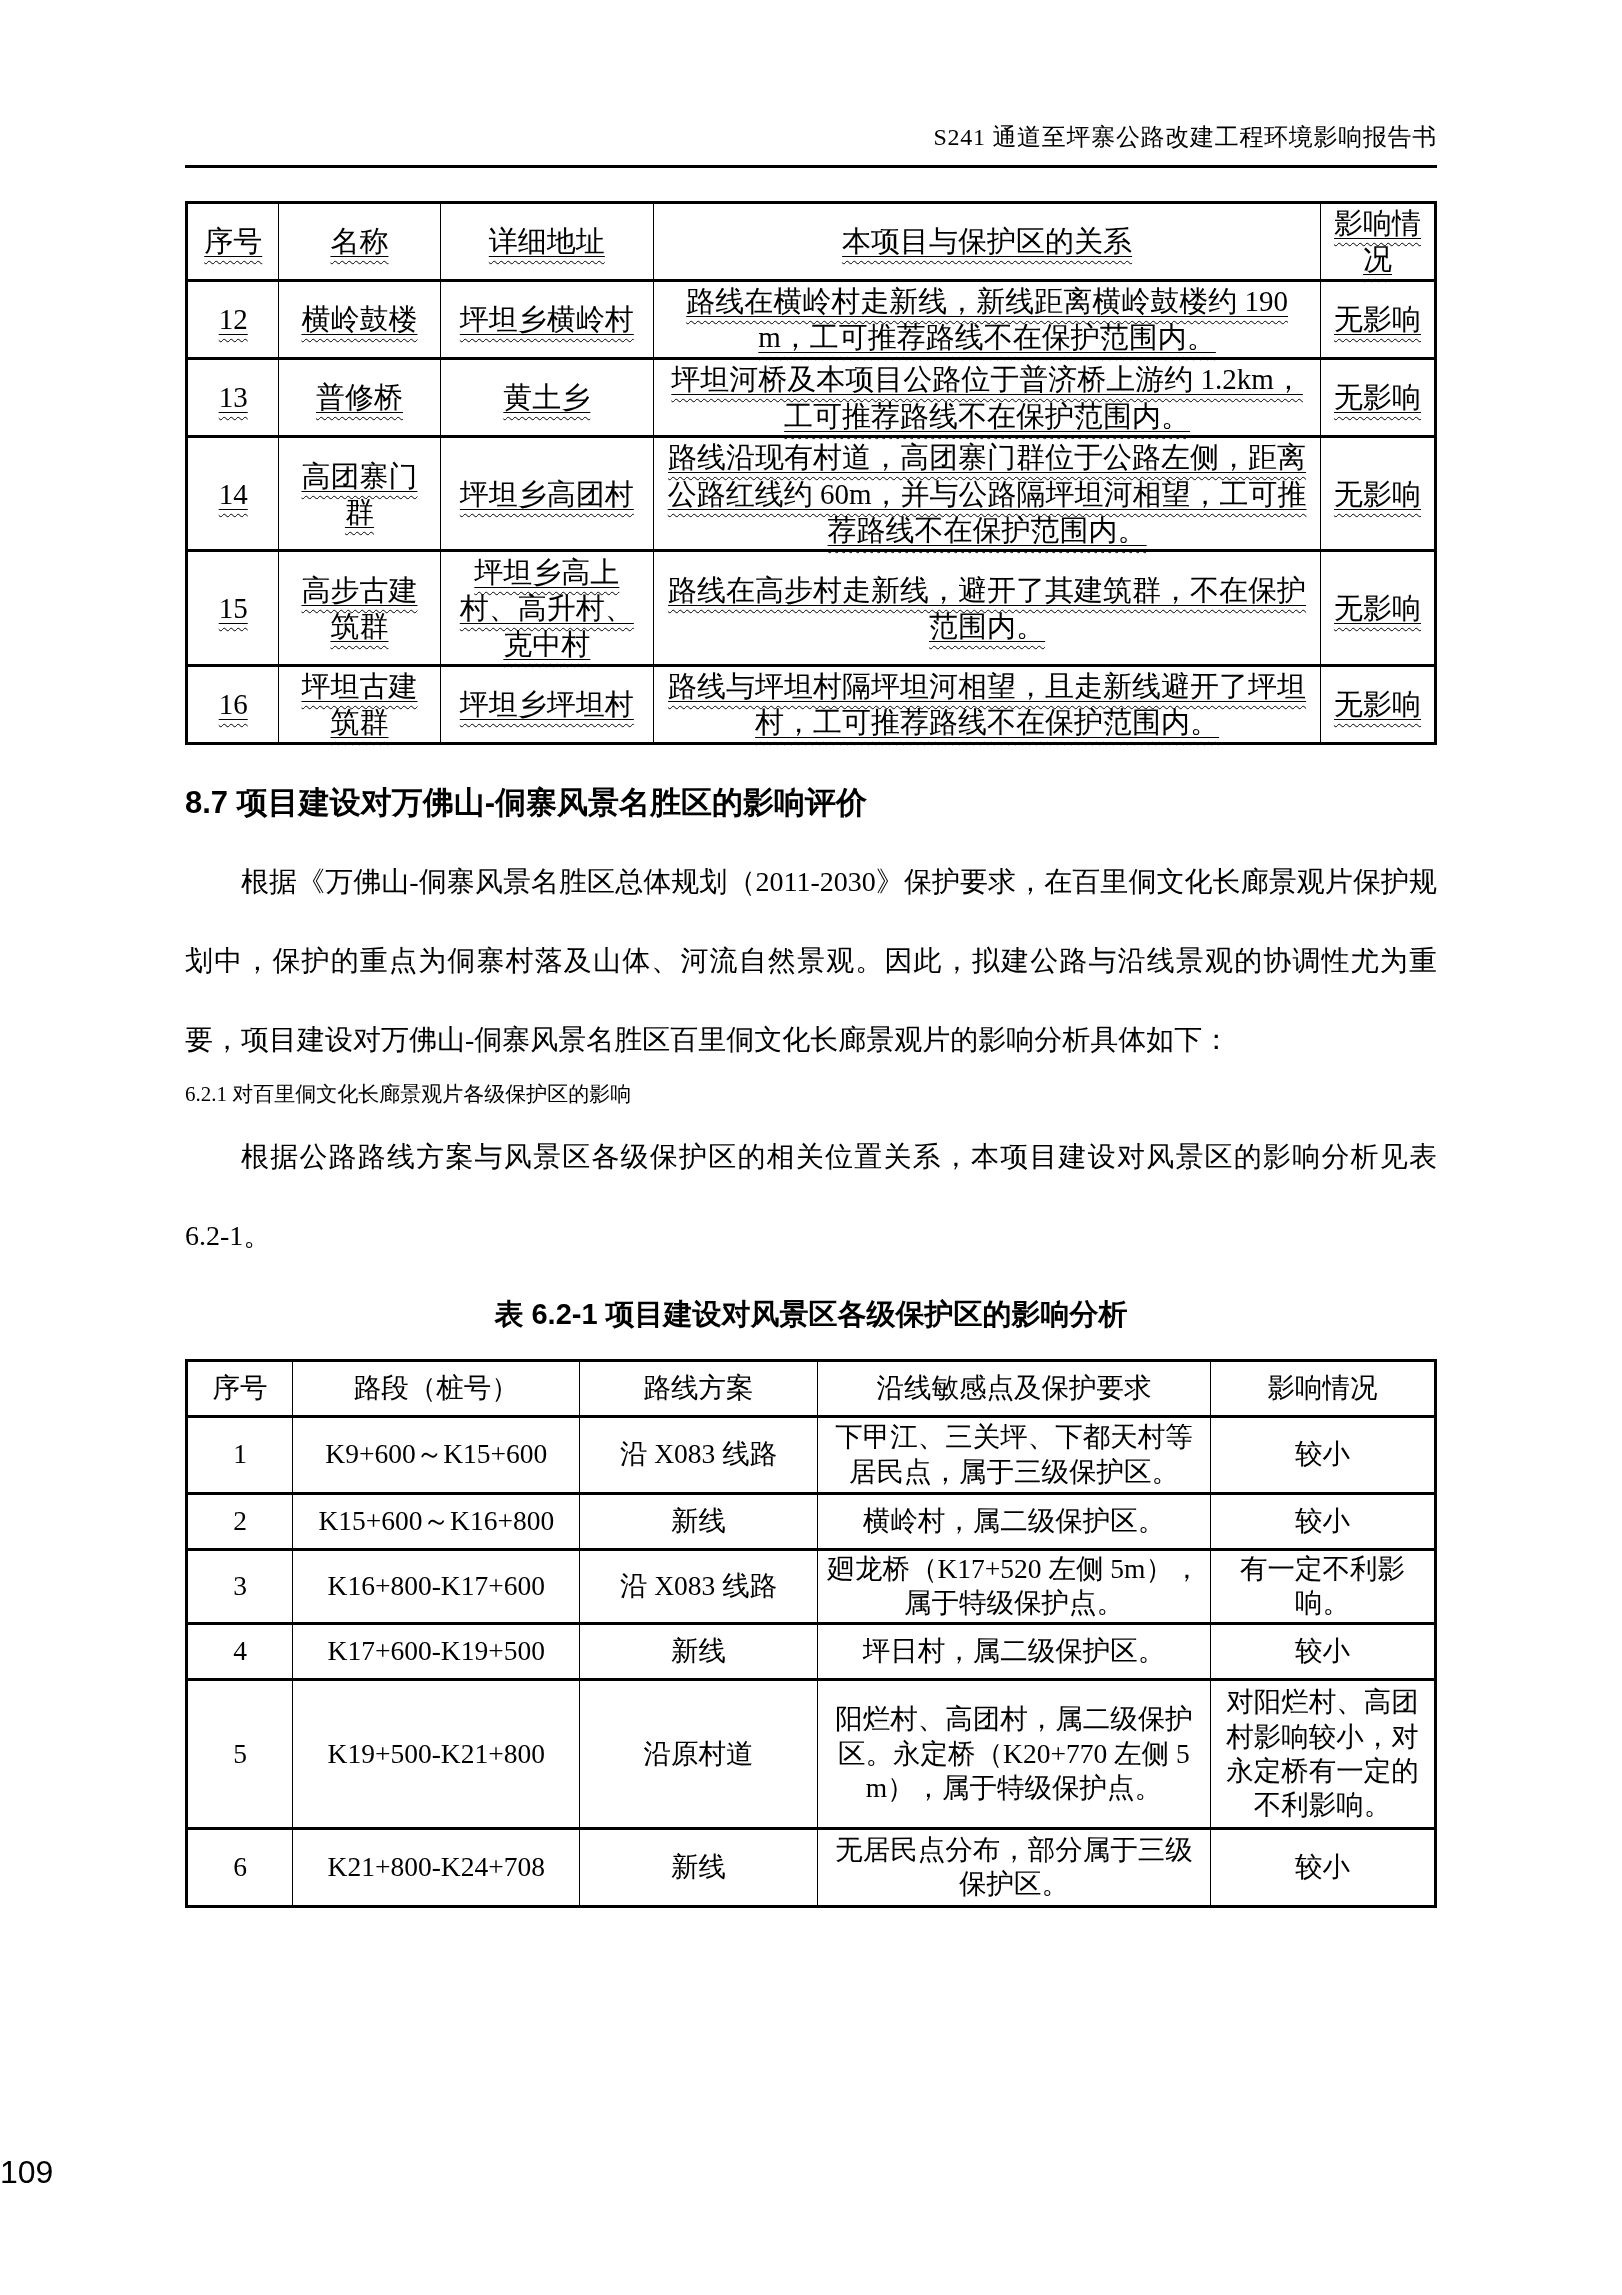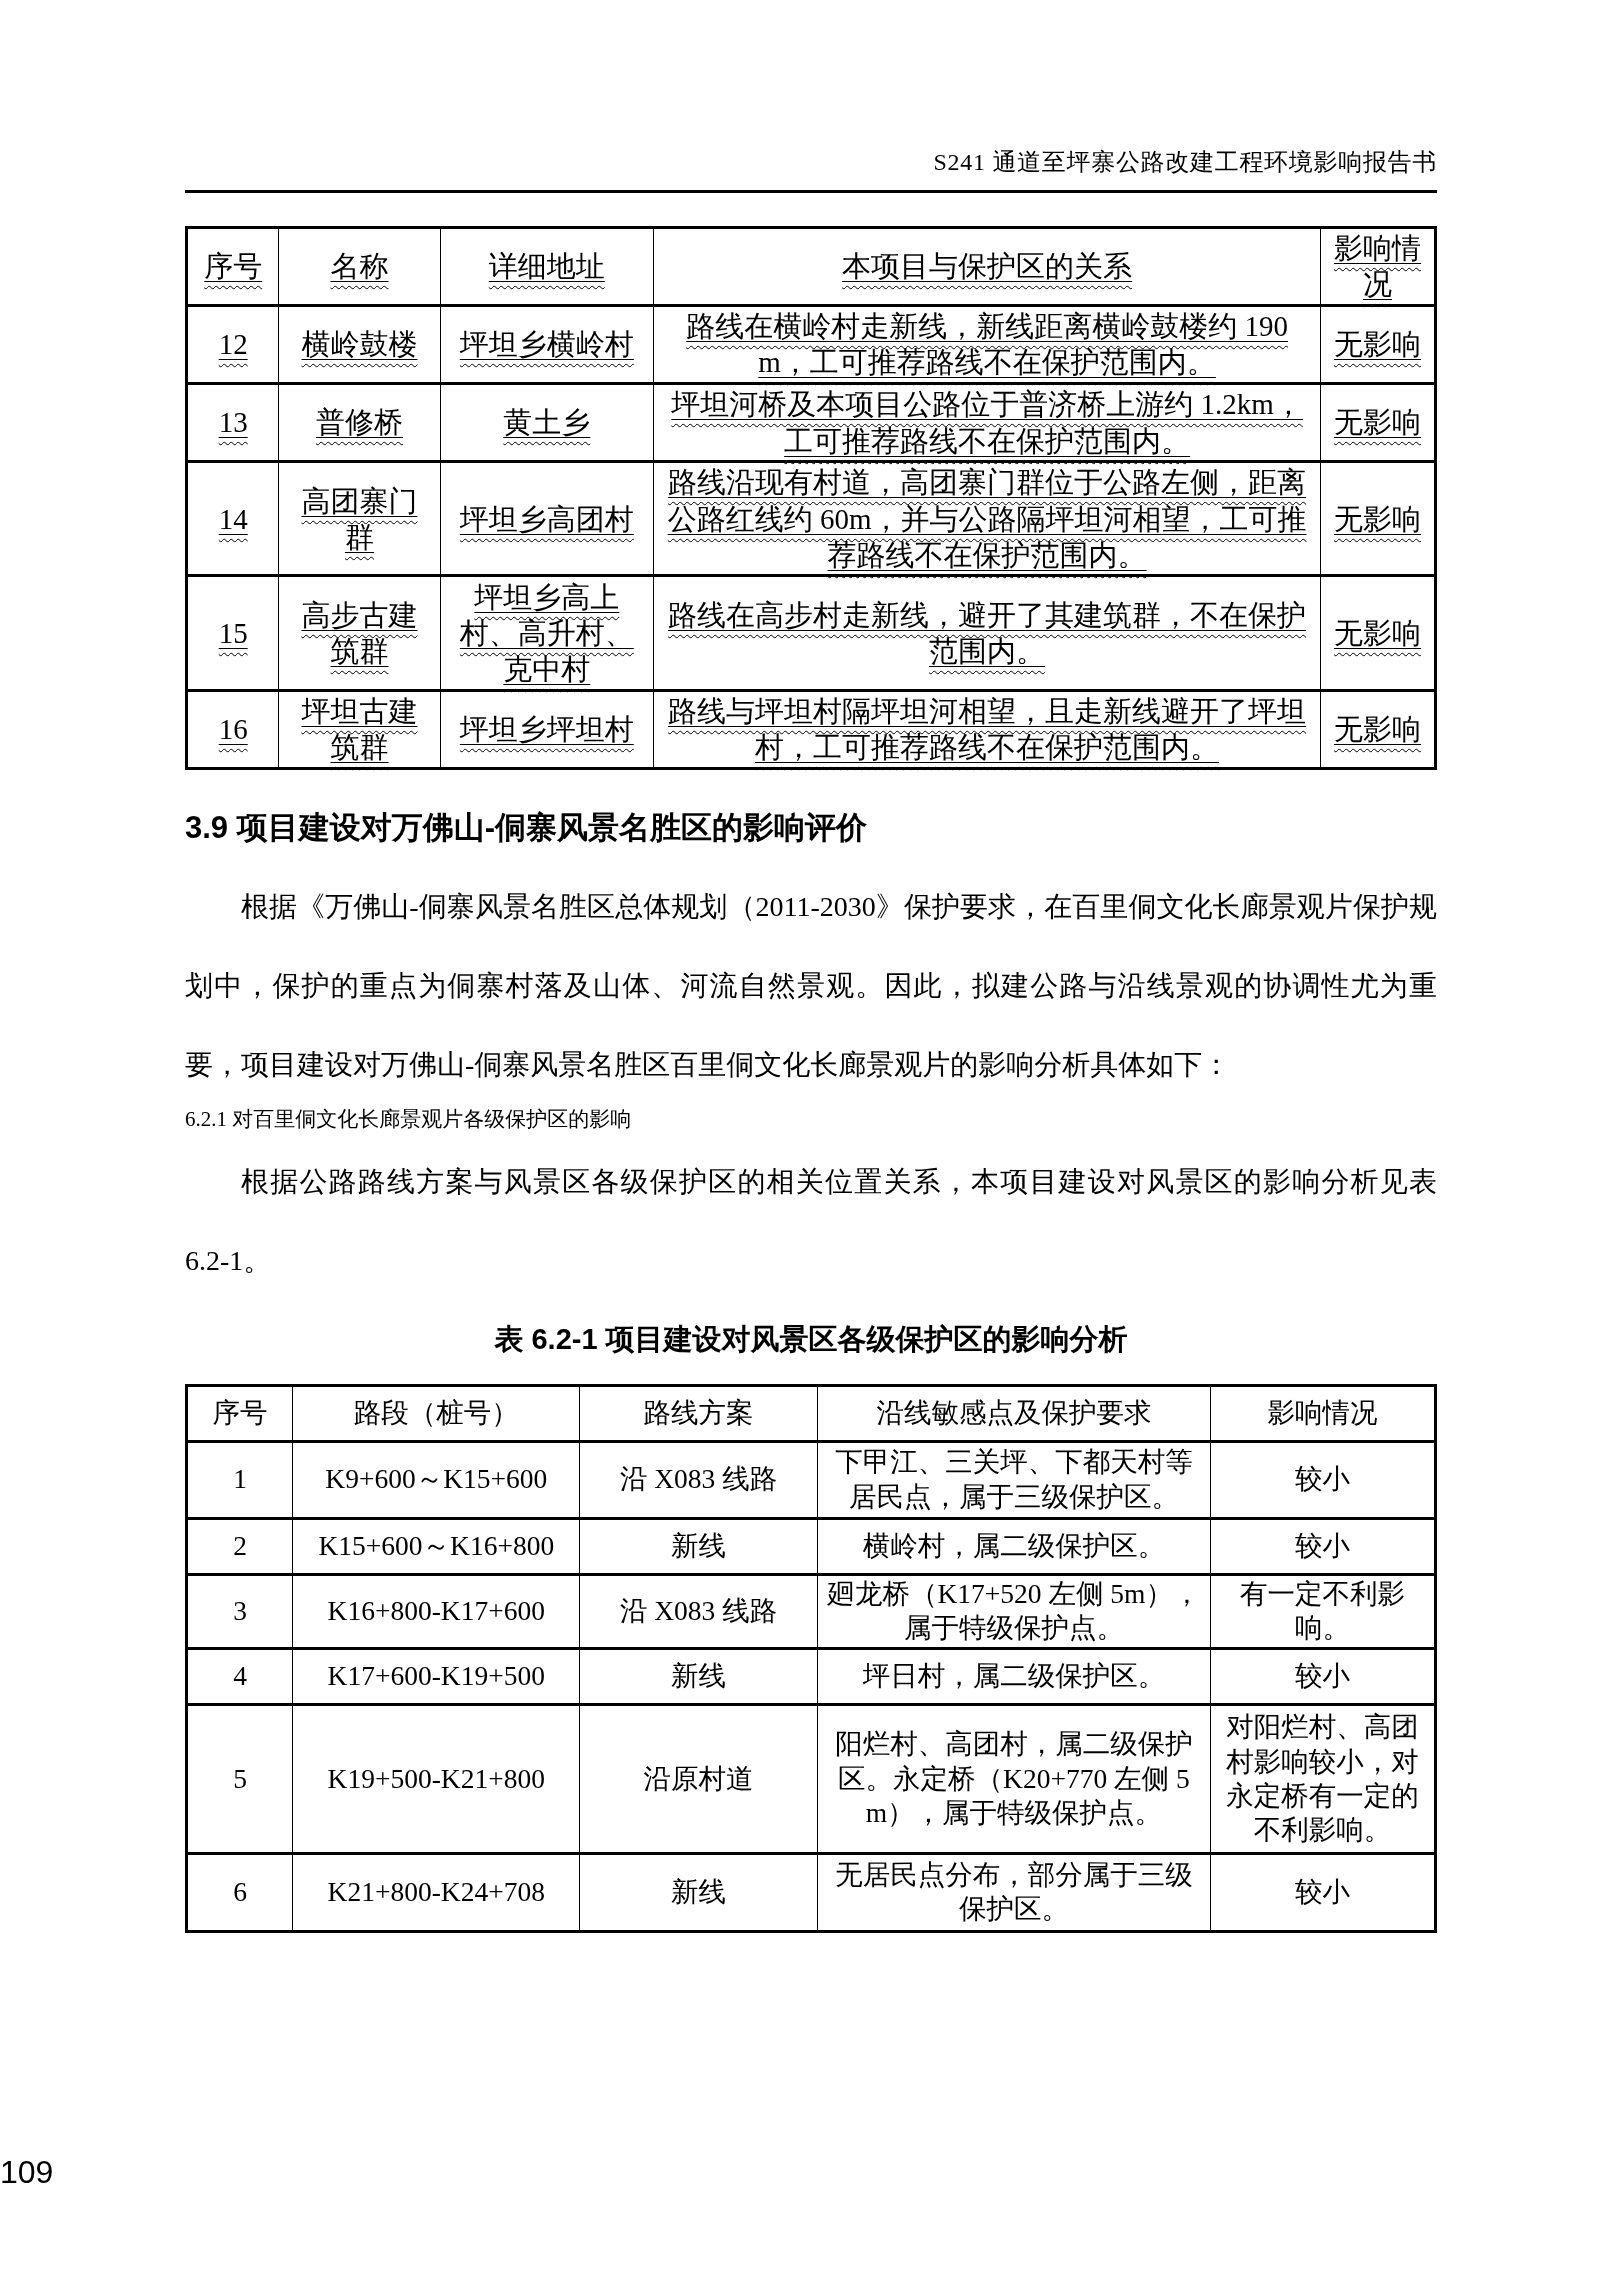--- a/index.html
+++ b/index.html
@@ -6,21 +6,21 @@
   .page {
     position:relative;
     width:1622px; height:2295px;
     background:#ffffff;
     color:#000000;
     font-family:"Liberation Serif", serif;
     overflow:hidden;
   }
   .content {
     position:absolute;
-    left:185px; top:146px;
+    left:185px; top:121px;
     width:1252px;
   }
   
   .doc-header {
     text-align:right;
     font-size:24px;
     letter-spacing:0.7px;
     padding-bottom:11.8px;
     border-bottom:3.9px solid #000;
   }
@@ -153,21 +153,21 @@
       <tr style="height:76px">
         <td><span class="uw"><span class="ui">16</span></span></td>
         <td><span class="uw"><span class="ui">坪坦古建筑群</span></span></td>
         <td><span class="uw"><span class="ui">坪坦乡坪坦村</span></span></td>
         <td><span class="uw"><span class="ui">路线与坪坦村隔坪坦河相望，且走新线避开了坪坦村，工可推荐路线不在保护范围内。</span></span></td>
         <td><span class="uw"><span class="ui">无影响</span></span></td>
       </tr>
     </tbody>
       </table>
 
-    <h2 class="sec-title">3.9 项目建设对万佛山-侗寨风景名胜区的影响评价</h2>
+    <h2 class="sec-title">8.7 项目建设对万佛山-侗寨风景名胜区的影响评价</h2>
 
     <p class="body-para">根据《万佛山-侗寨风景名胜区总体规划（2011-2030》保护要求，在百里侗文化长廊景观片保护规划中，保护的重点为侗寨村落及山体、河流自然景观。因此，拟建公路与沿线景观的协调性尤为重要，项目建设对万佛山-侗寨风景名胜区百里侗文化长廊景观片的影响分析具体如下：</p>
 
     <h3 class="subsec-title">6.2.1 对百里侗文化长廊景观片各级保护区的影响</h3>
 
     <p class="body-para para2">根据公路路线方案与风景区各级保护区的相关位置关系，本项目建设对风景区的影响分析见表 6.2-1。</p>
 
     <div class="table-caption">表 6.2-1 项目建设对风景区各级保护区的影响分析</div>
 
     <table class="doc-table t2">

